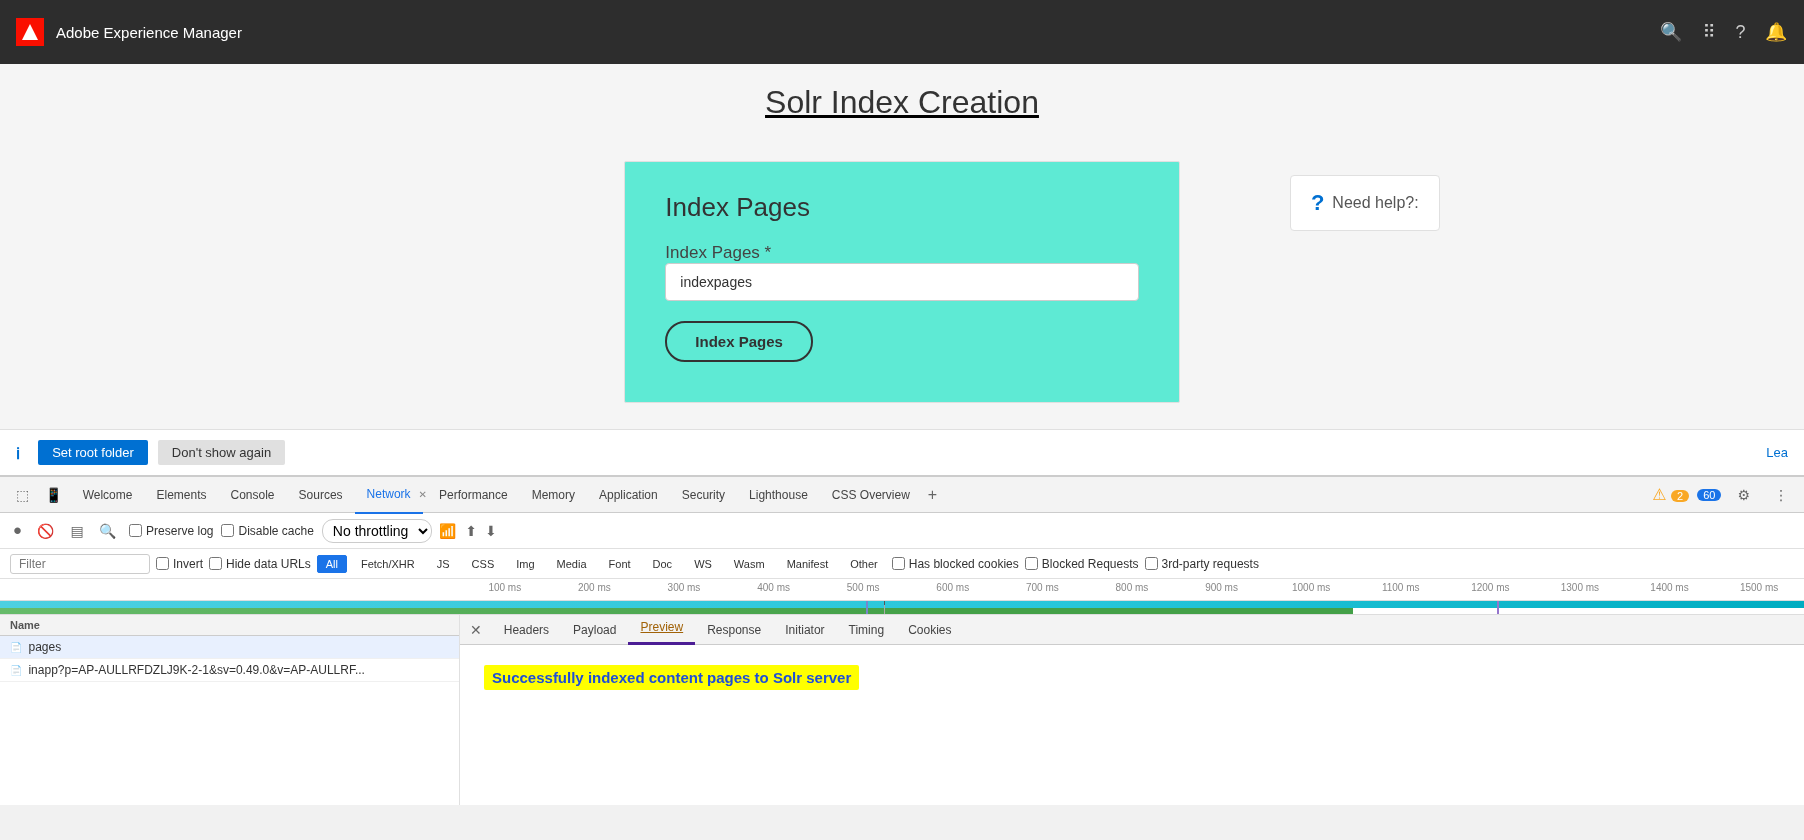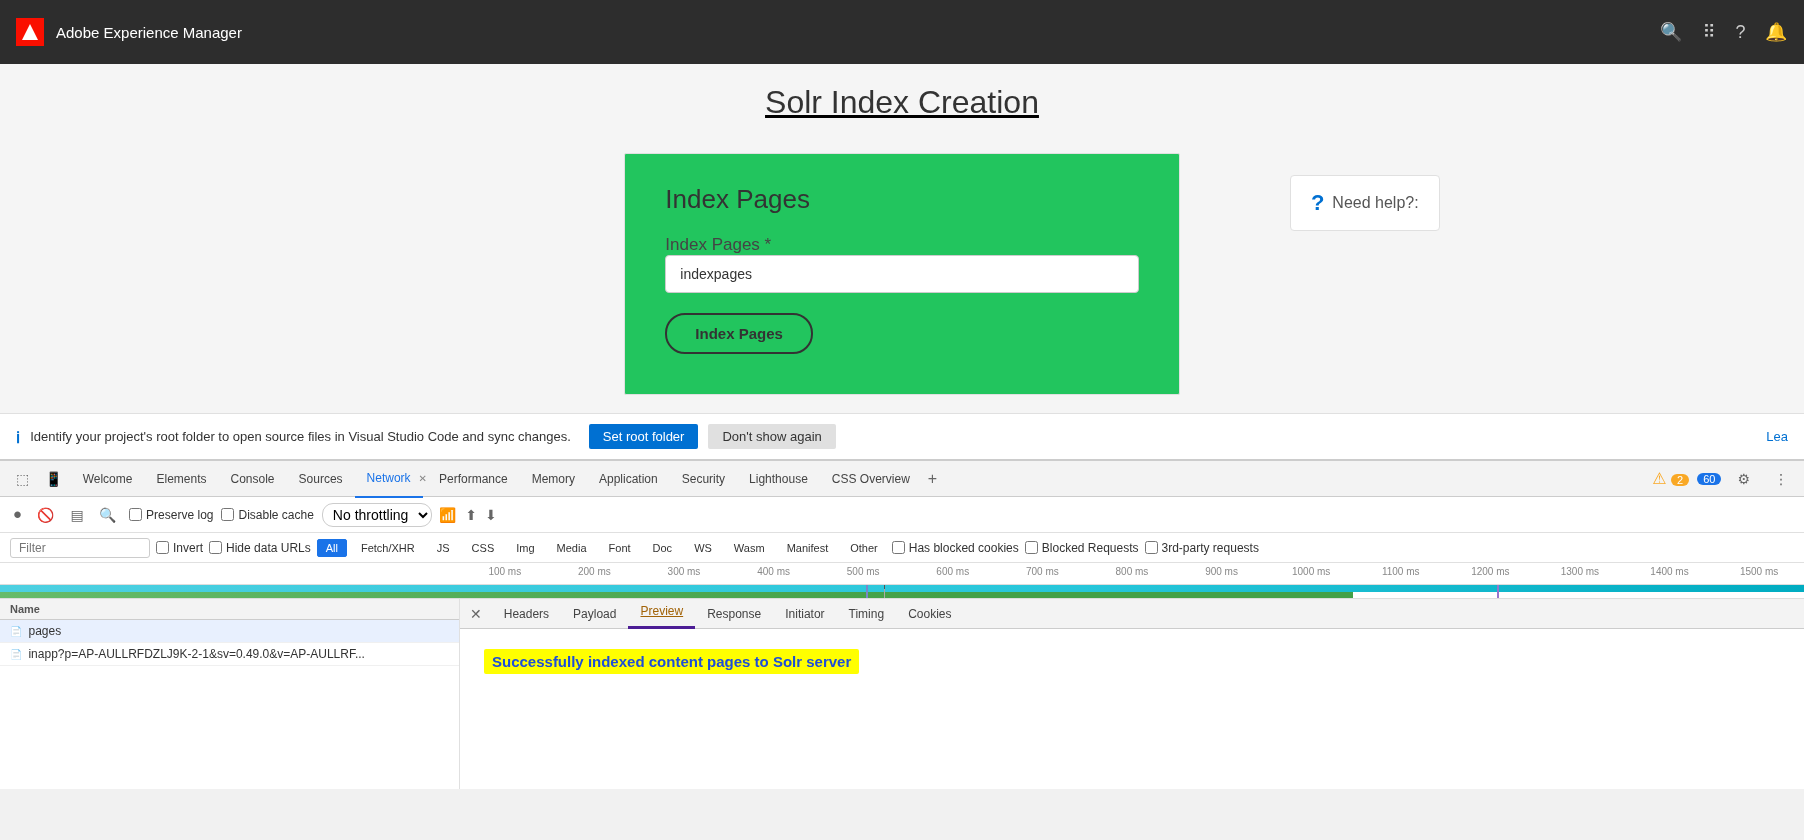--- a/index.html
+++ b/index.html
@@ -37,23 +37,23 @@
       padding: 20px 0;
       text-align: center;
     }
     .page-title {
       font-size: 32px;
       font-weight: 300;
       color: #333;
       margin-bottom: 24px;
     }
     .form-container {
-      background: #22c55e;
+      background: #5eead4;
       max-width: 700px;
-      margin: 8px auto;
+      margin: 16px auto;
       padding: 30px 40px 40px;
       border: 1px solid #e0e0e0;
       border-radius: 2px;
       text-align: left;
       position: relative;
     }
     .field-label {
       font-size: 17px;
       color: #444;
       margin-bottom: 8px;
@@ -407,21 +407,20 @@
     
     <div class="need-help">
       <span class="question-mark">?</span>
       <span>Need help?:</span>
     </div>
   </div>
 </div>
 
 <div class="info-bar">
   <span class="info-icon">ℹ</span>
-  <span>Identify your project's root folder to open source files in Visual Studio Code and sync changes.</span>
   <button class="btn-set-root">Set root folder</button>
   <button class="btn-dont-show">Don't show again</button>
   <a class="info-bar-link" href="#">Lea</a>
 </div>
 
 <div class="devtools">
 
   <div class="devtools-tabs">
 
     <span class="devtools-tool-icon">⬚</span>

